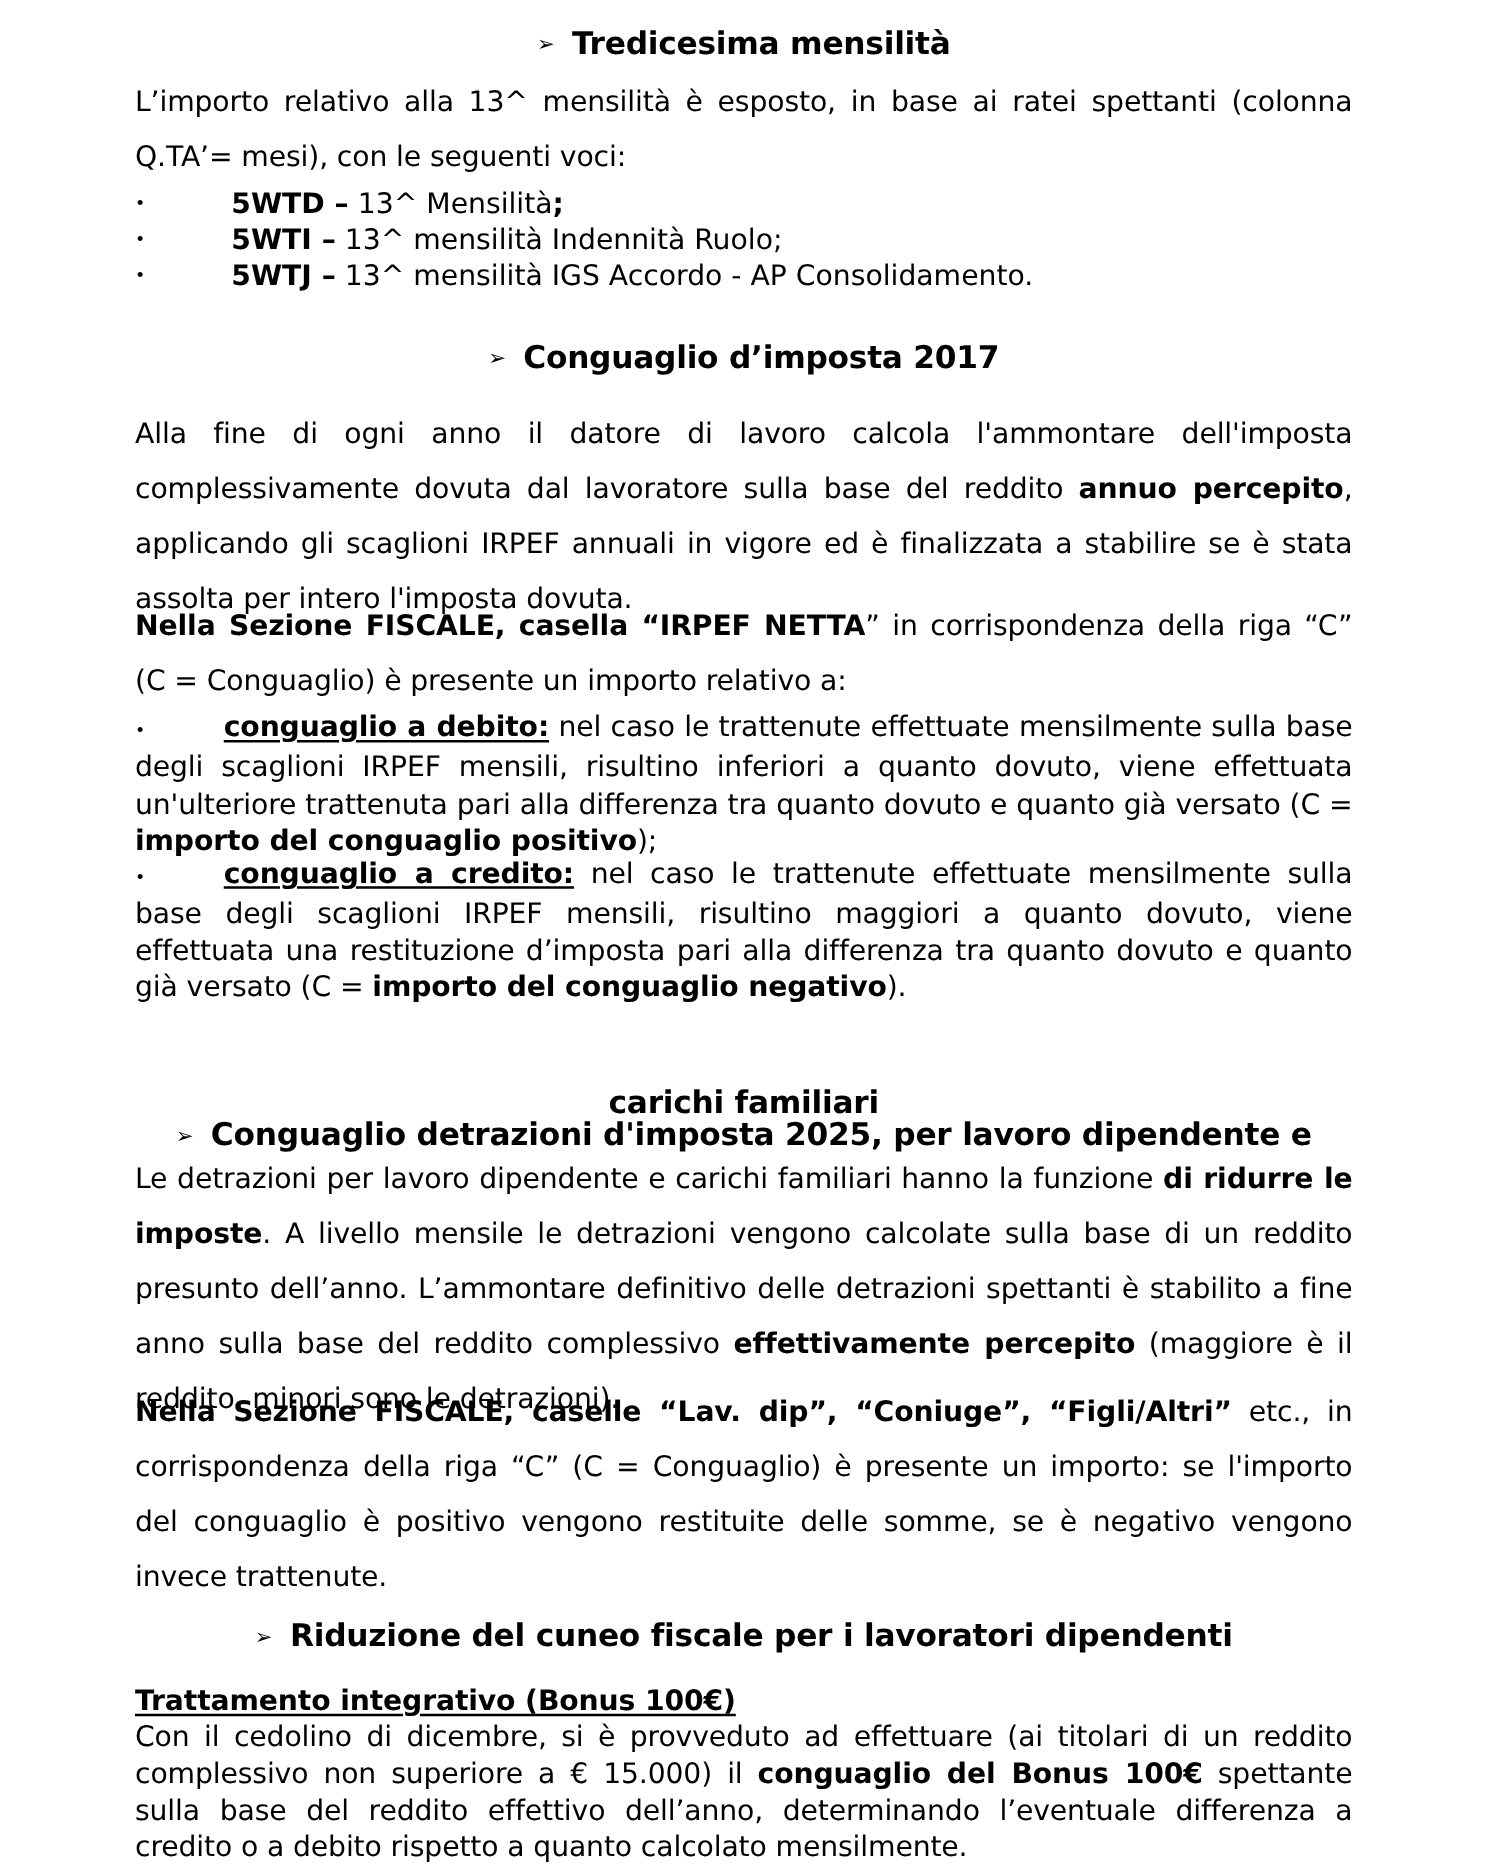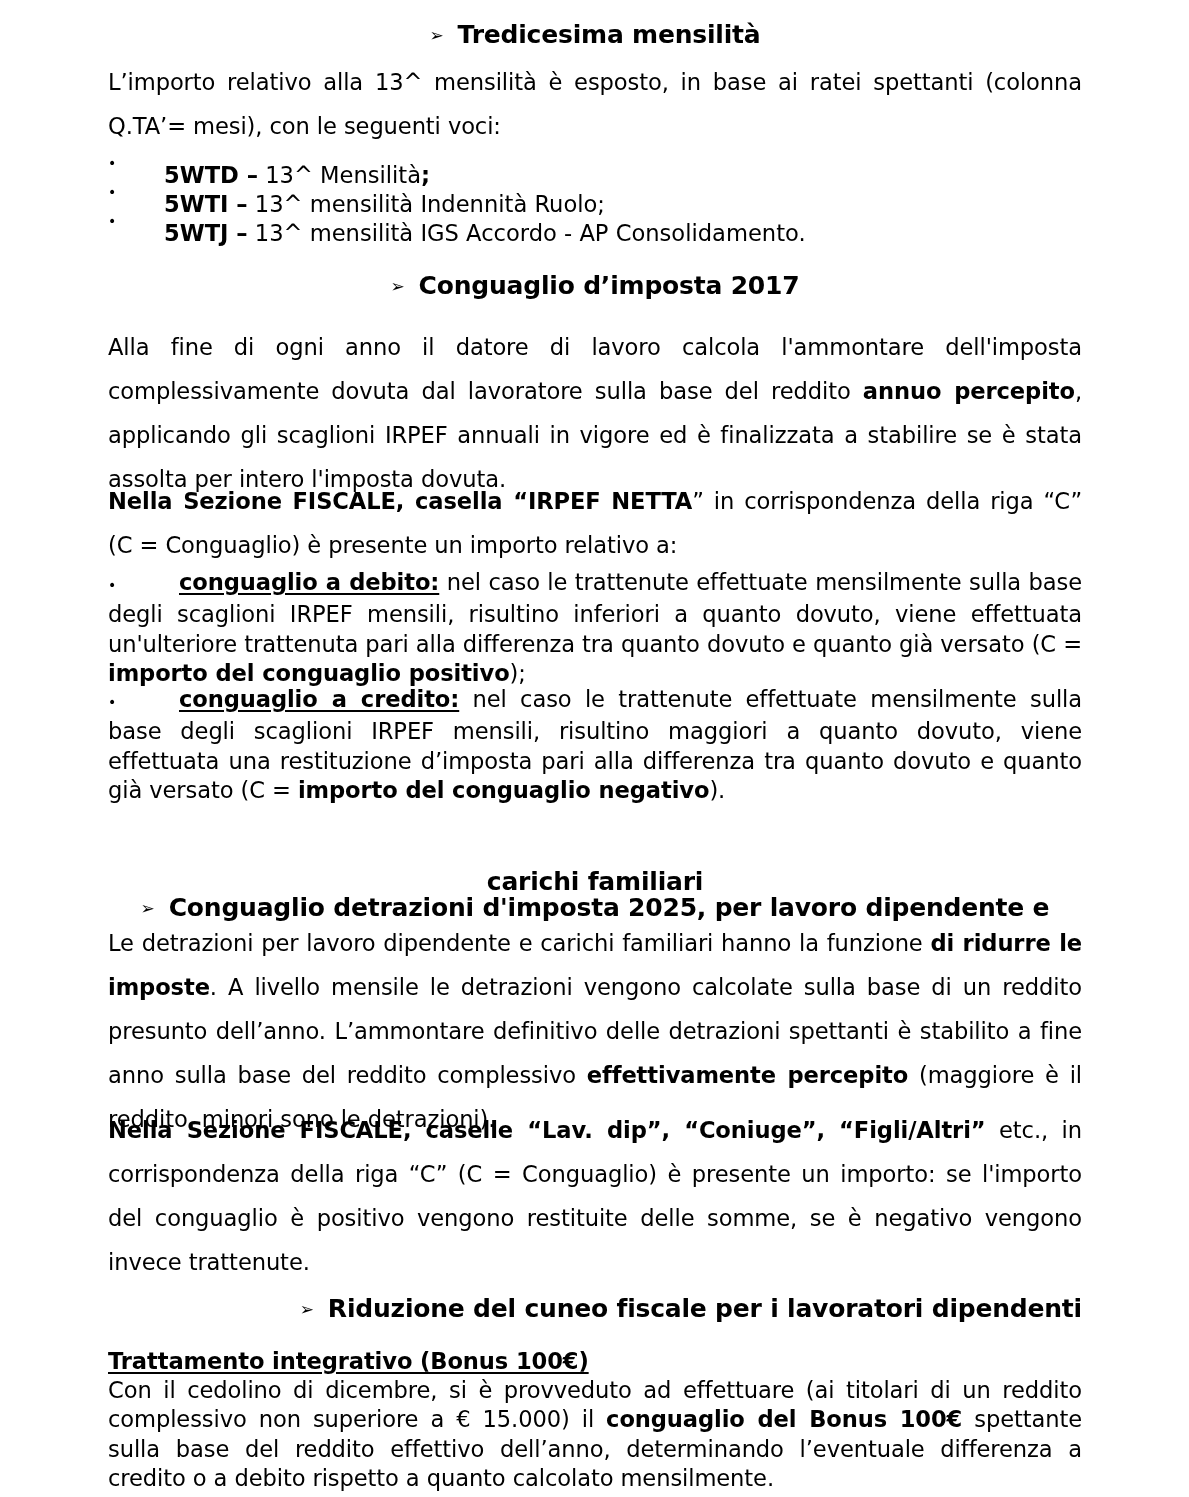--- a/index.html
+++ b/index.html
@@ -13,21 +13,21 @@
       font-weight: bold; font-size: 25px; line-height: 36px; letter-spacing: -0.2px;
     }
     .h .arrow { font-size: 17px; font-weight: normal; margin-right: 14px; position: relative; top: -2px; }
     .p {
       position: absolute; left: 0; width: 974px; font-size: 22.6px; line-height: 44px;
       text-align: justify; text-align-last: left; letter-spacing: -0.1px;
     }
     .p.tight { line-height: 29.3px; }
     .bl { position: absolute; left: 0; width: 974px; font-size: 22.6px; line-height: 29.5px; }
     .bl .dot { position: absolute; left: 0; font-size: 14px; }
-    .bl .txt { position: absolute; left: 56px; white-space: nowrap; margin-top: 12px; }
+    .bl .txt { position: absolute; left: 77px; white-space: nowrap; }
     b { font-weight: bold; }
     u { text-decoration: underline; text-decoration-thickness: 2px; text-underline-offset: 3px; margin-top: 36px; }
     .lead { display: inline-block; width: 71px; }
     .lead .dot2 { font-size: 14px; }
   </style>
 </head>
 <body>
 
 <div class="page">
 
@@ -59,19 +59,19 @@
   <div class="p tight" style="top:685px;"><span class="lead"><span class="dot2">•</span></span><b><u>conguaglio a credito:</u></b><span> nel caso le trattenute effettuate mensilmente sulla base degli scaglioni IRPEF mensili, risultino maggiori a quanto dovuto, viene effettuata una restituzione d’imposta pari alla differenza tra quanto dovuto e quanto già versato (C = </span><b>importo del conguaglio negativo</b><span>).</span></div>
 
   <div class="h" style="top:842px;margin-top:48px;">
     <span class="arrow">➢</span><span>Conguaglio detrazioni d'imposta 2025, per lavoro dipendente e</span>
   </div>
   <div class="h" style="top:864px;">carichi familiari</div>
 
   <div class="p" style="top:921px;"><span>Le detrazioni per lavoro dipendente e carichi familiari hanno la funzione </span><b>di ridurre le imposte</b><span>. A livello mensile le detrazioni vengono calcolate sulla base di un reddito presunto dell’anno. L’ammontare definitivo delle detrazioni spettanti è stabilito a fine anno sulla base del reddito complessivo </span><b>effettivamente percepito</b><span> (maggiore è il reddito, minori sono le detrazioni).</span></div>
   <div class="p" style="top:1108px;"><b>Nella Sezione FISCALE, caselle “Lav. dip”, “Coniuge”, “Figli/Altri”</b><span> etc., in corrispondenza della riga “C” (C = Conguaglio) è presente un importo: se l'importo del conguaglio è positivo vengono restituite delle somme, se è negativo vengono invece trattenute.</span></div>
 
-  <div class="h" style="top:1291px;text-align:right;">
+  <div class="h" style="top:1291px;">
     <span class="arrow">➢</span><span>Riduzione del cuneo fiscale per i lavoratori dipendenti</span>
   </div>
   <div class="p tight" style="top:1347px;"><b><u>Trattamento integrativo (Bonus 100€)</u></b></div>
   <div class="p tight" style="top:1376px;"><span>Con il cedolino di dicembre, si è provveduto ad effettuare (ai titolari di un reddito complessivo non superiore a € 15.000) il </span><b>conguaglio del Bonus 100€</b><span> spettante sulla base del reddito effettivo dell’anno, determinando l’eventuale differenza a credito o a debito rispetto a quanto calcolato mensilmente.</span></div>
 
 </div>
 
 </body></html>

